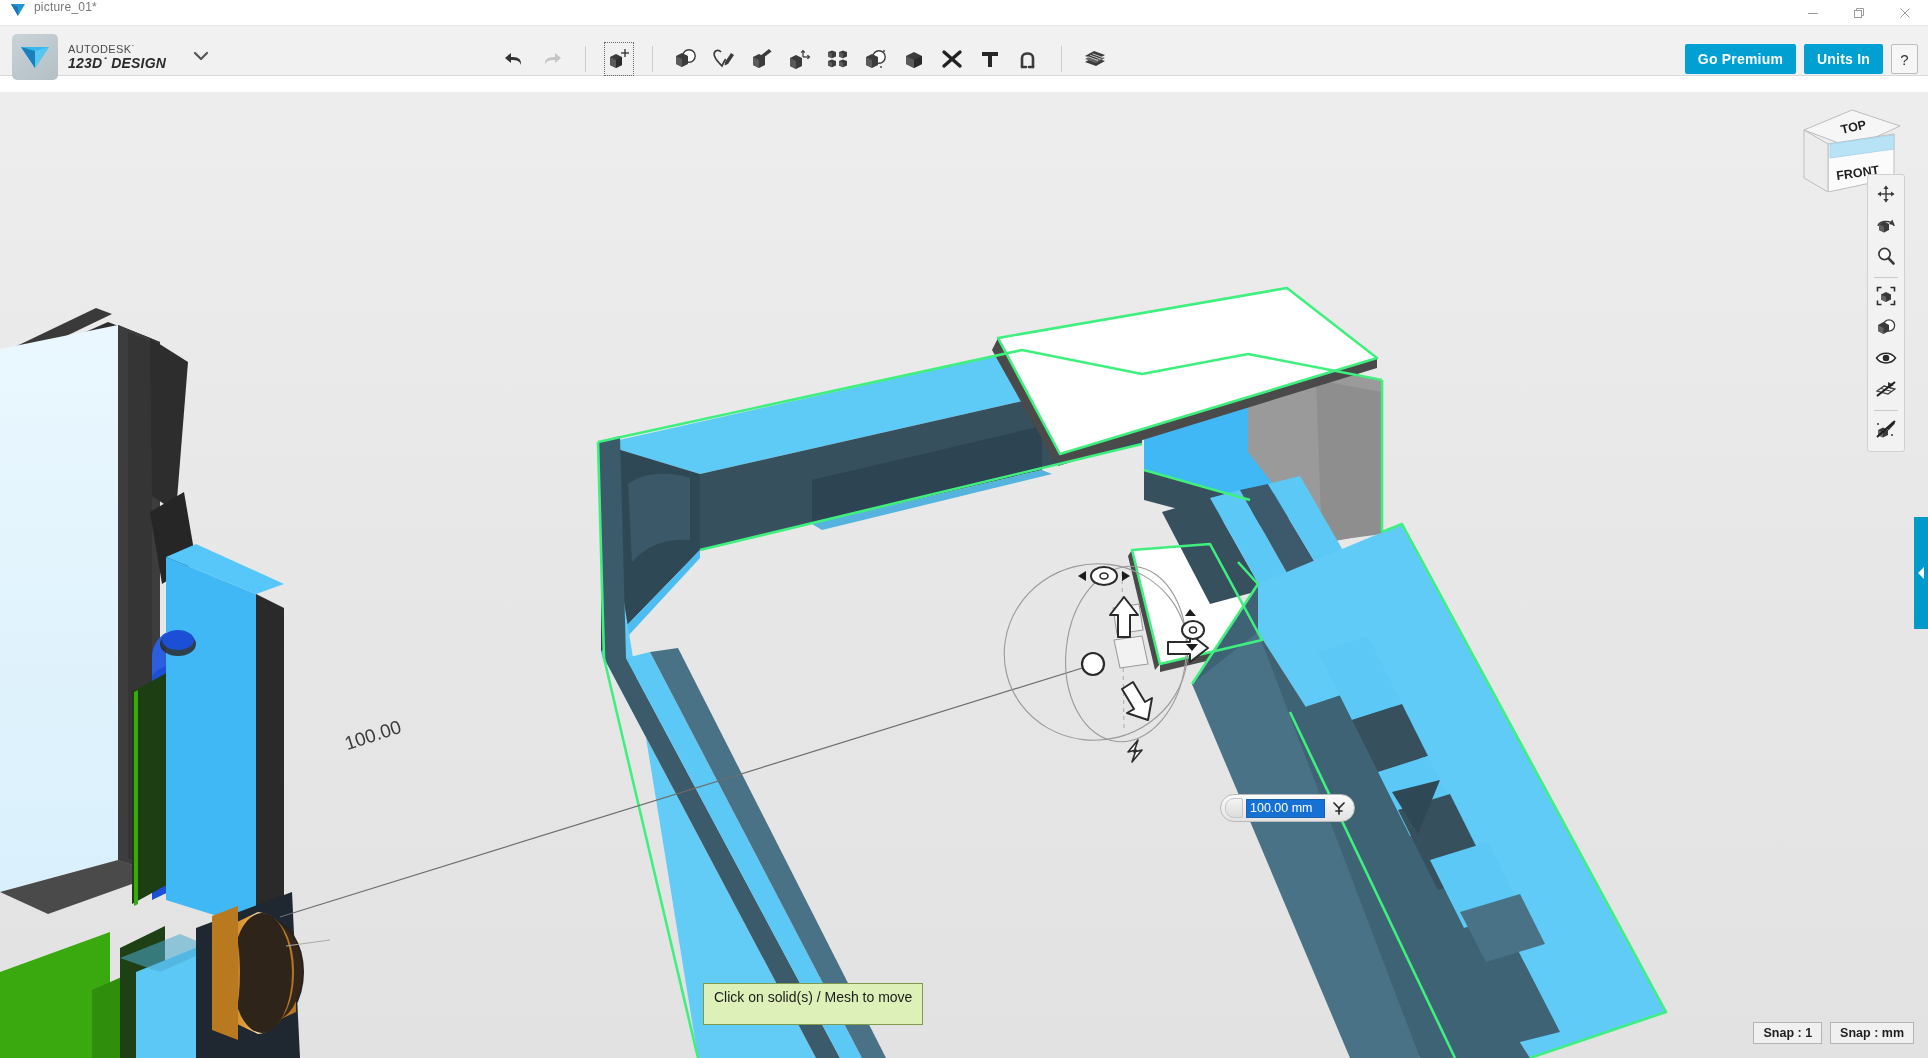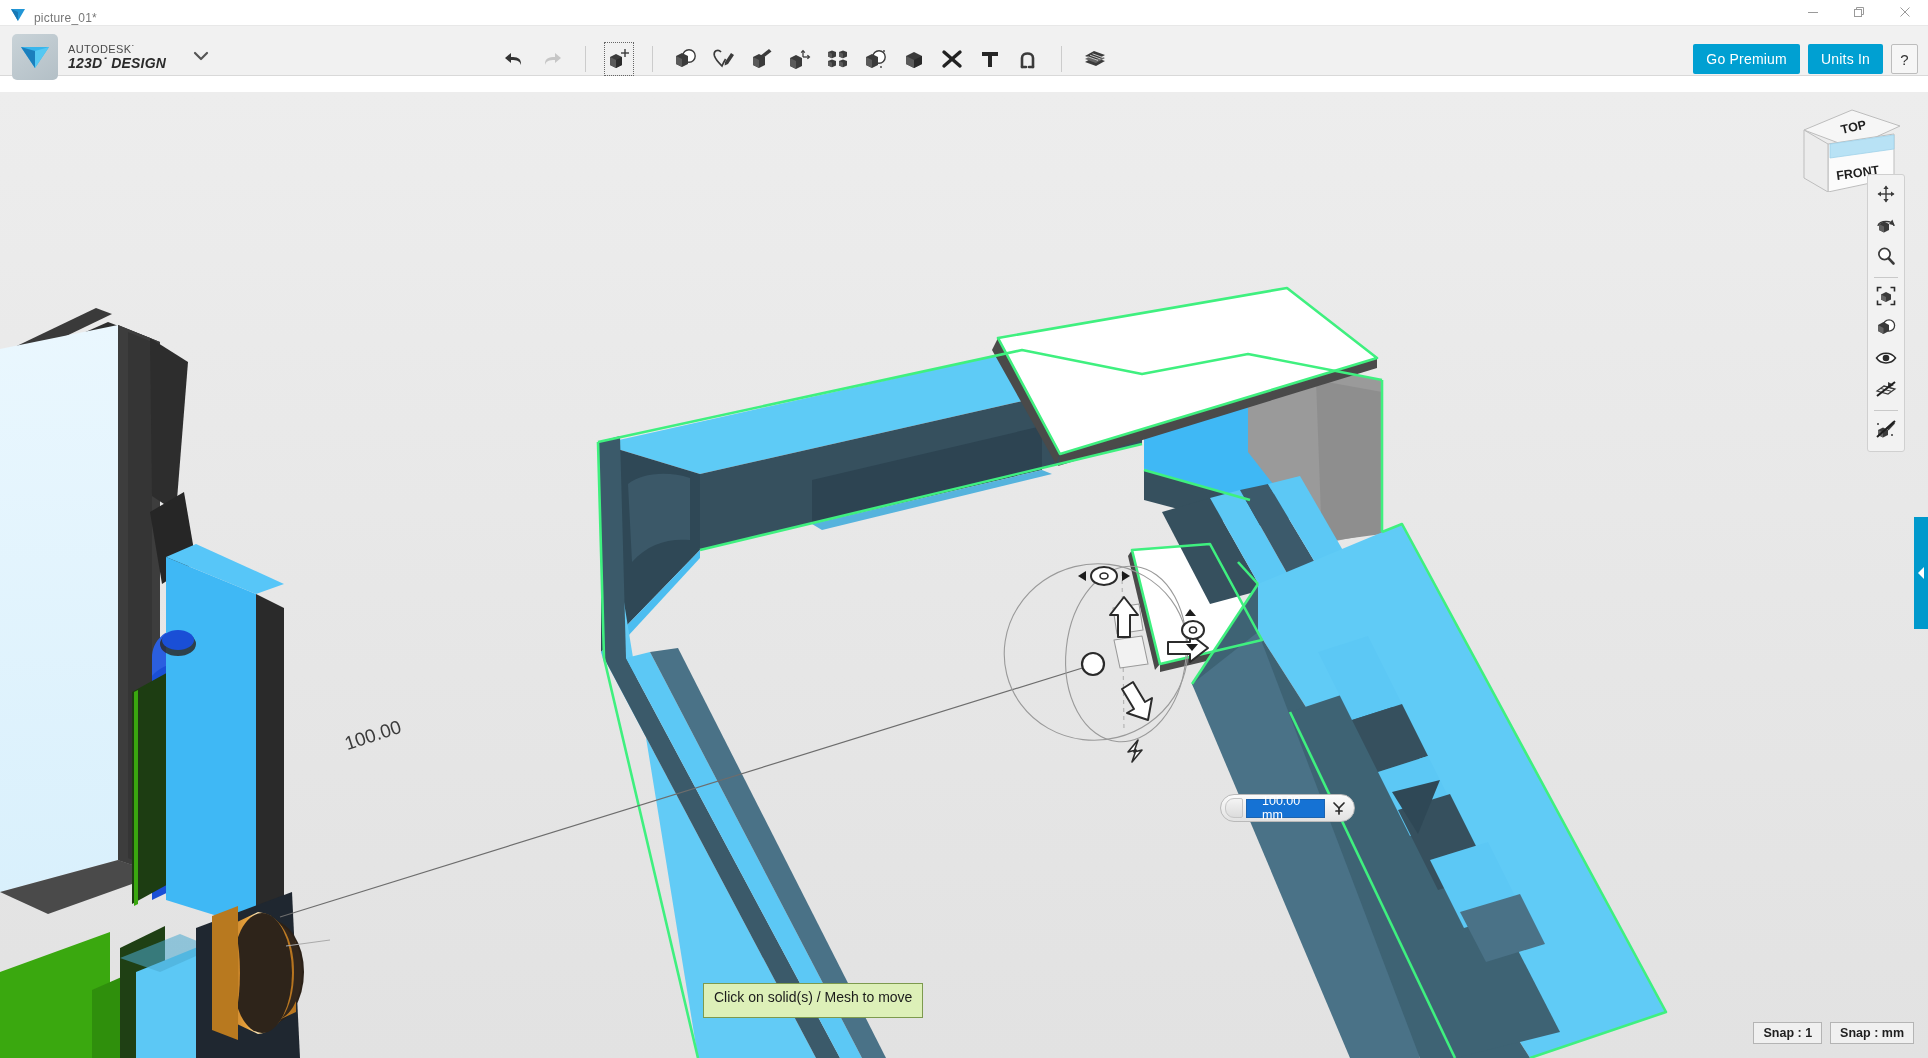--- a/index.html
+++ b/index.html
@@ -8,21 +8,21 @@
     overflow: hidden;
     font-family: "Liberation Sans", sans-serif;
     background: #ffffff;
   }
   #app { position: relative; width: 1928px; height: 1058px; }
 
   
   .titlebar {
     position: absolute; top: 0; left: 0; width: 1928px; height: 26px;
     background: #ffffff; border-bottom: 1px solid #e8e8e8;
-    display: flex; align-items: flex-end;
+    display: flex; align-items: flex-start;
   }
   .tb-logo { width: 20px; height: 20px; margin-left: 8px; position: relative; }
   .tb-logo svg { display:block; }
   .tb-title { font-size: 12px; color: #777; margin-left: 6px; letter-spacing: .2px; }
   .tb-ctrls { margin-left: auto; display: flex; height: 26px; }
   .tb-btn {
     width: 46px; height: 26px; display: flex; align-items: center; justify-content: center;
     color: #9a9a9a;
   }
   .tb-btn svg { display: block; }
@@ -51,21 +51,21 @@
     width: 38px; height: 42px; display: flex; align-items: center; justify-content: center;
     color: #3b3b3b; border-radius: 3px;
   }
   .tool.disabled { color: #c2c2c2; }
   .tool.selected { outline: 1px dotted #666; outline-offset: -5px; }
   .tool svg { display: block; }
   .tsep { width: 1px; height: 26px; background: #cccccc; margin: 0 14px; }
 
   .topright { position: absolute; right: 10px; top: 0; height: 66px; display: flex; align-items: center; gap: 8px; }
   .btn-blue {
-    background: #00a0d2; color: #fff; font-size: 14px; font-weight: normal;
+    background: #00a0d2; color: #fff; font-size: 14px; font-weight: bold;
     height: 30px; padding: 0 13px; display: flex; align-items: center; border-radius: 2px;
     letter-spacing: .2px;
   }
   .btn-help {
     width: 27px; height: 30px; border: 1px solid #bdbdbd; background: #f6f6f6;
     display: flex; align-items: center; justify-content: center;
     font-size: 15px; color: #333; border-radius: 2px;
   }
 
   
@@ -100,29 +100,29 @@
     position: absolute; left: 1220px; top: 702px;
     width: 135px; height: 28px; border-radius: 14px;
     background: linear-gradient(180deg,#fbfbfb,#e2e2e2);
     border: 1px solid #b9b9b9;
     display: flex; align-items: center; padding: 0 4px; gap: 3px;
   }
   .vp-handle { width: 18px; height: 20px; border-radius: 9px 2px 2px 9px; background: linear-gradient(180deg,#f4f4f4,#dcdcdc); border:1px solid #c6c6c6; }
   .vp-input {
     flex: 1; height: 19px; background: #1572d4; border: 1px solid #1c64b0;
     color: #ffffff; font-size: 12.5px; font-family: "Liberation Sans", sans-serif;
-    padding: 0 15px; display: flex; align-items: center; letter-spacing: 0;
+    padding: 0 3px; display: flex; align-items: center; letter-spacing: 0;
   }
   .vp-icon { width: 22px; height: 22px; display: flex; align-items: center; justify-content: center; color: #333; }
 
   
   .tooltip {
     position: absolute; left: 703px; top: 891px;
     background: #ddf0b8; border: 1px solid #7d9a4e;
-    font-size: 14px; color: #1b1b1b; padding: 5px 10px 12px 10px; white-space: nowrap;
+    font-size: 14px; color: #1b1b1b; padding: 5px 10px 19px 10px; white-space: nowrap;
   }
 
   
   .statuschips { position: absolute; right: 14px; bottom: 14px; display: flex; gap: 8px; justify-content: flex-end; }
   .chip {
     background: #f0f0f0; border: 1px solid #b4b4b4; font-size: 12.5px; color: #1f1f1f;
     padding: 3px 9px; min-width: 58px; text-align: center; font-weight: bold;
   }
   .dimlabel {
     position: absolute; font-size: 19px; color: #3a3a3a;

